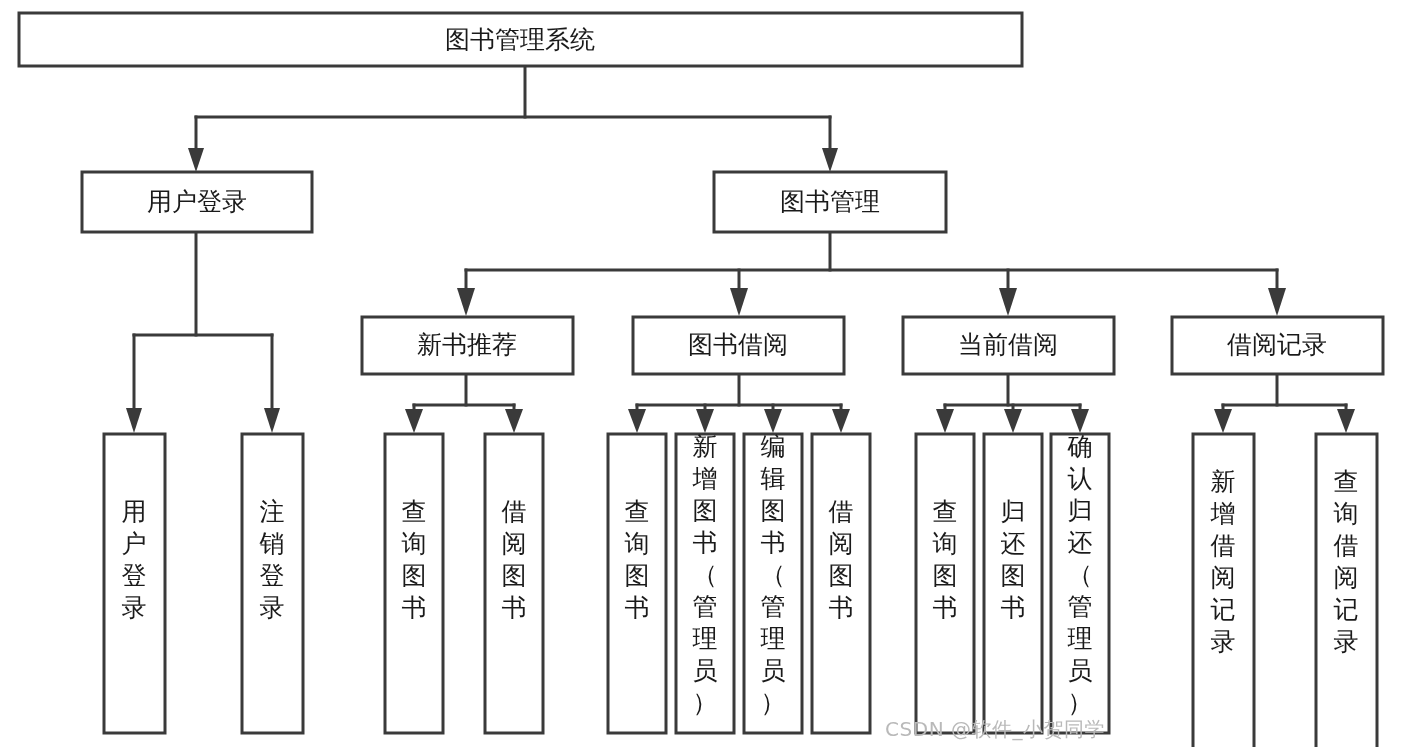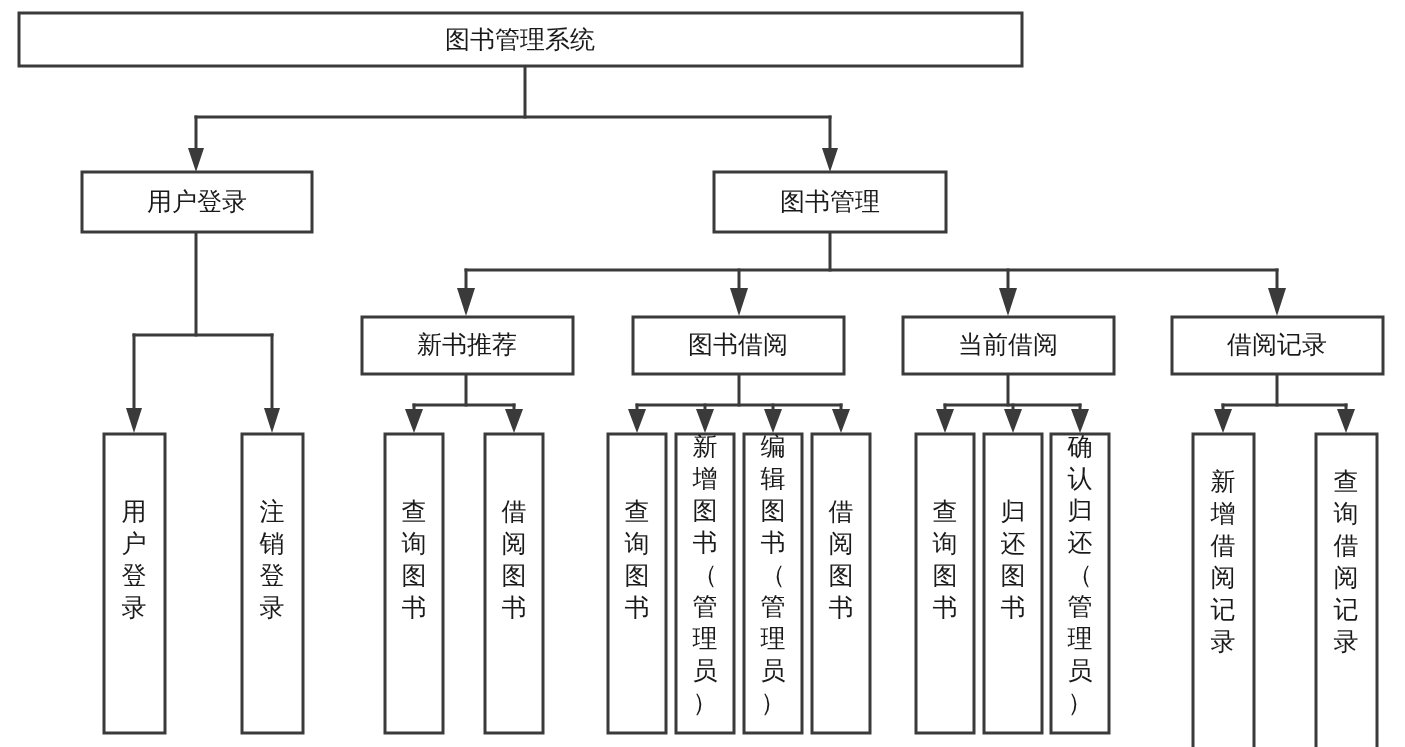--- a/index.html
+++ b/index.html
@@ -235,14 +235,15 @@
       <text class="node-label-v" x="1223" y="490"><tspan x="1223" dy="0">新</tspan><tspan x="1223" dy="32">增</tspan><tspan x="1223" dy="32">借</tspan><tspan x="1223" dy="32">阅</tspan><tspan x="1223" dy="32">记</tspan><tspan x="1223" dy="32">录</tspan></text>
     </g>
 
     <g>
       <rect class="node-box" x="1316" y="434" width="61" height="320"></rect>
       <text class="node-label-v" x="1346" y="490"><tspan x="1346" dy="0">查</tspan><tspan x="1346" dy="32">询</tspan><tspan x="1346" dy="32">借</tspan><tspan x="1346" dy="32">阅</tspan><tspan x="1346" dy="32">记</tspan><tspan x="1346" dy="32">录</tspan></text>
     </g>
 
   </svg>
 
+  <div class="watermark">CSDN @软件_小贺同学</div>
 
 </div>
 
 </body></html>

